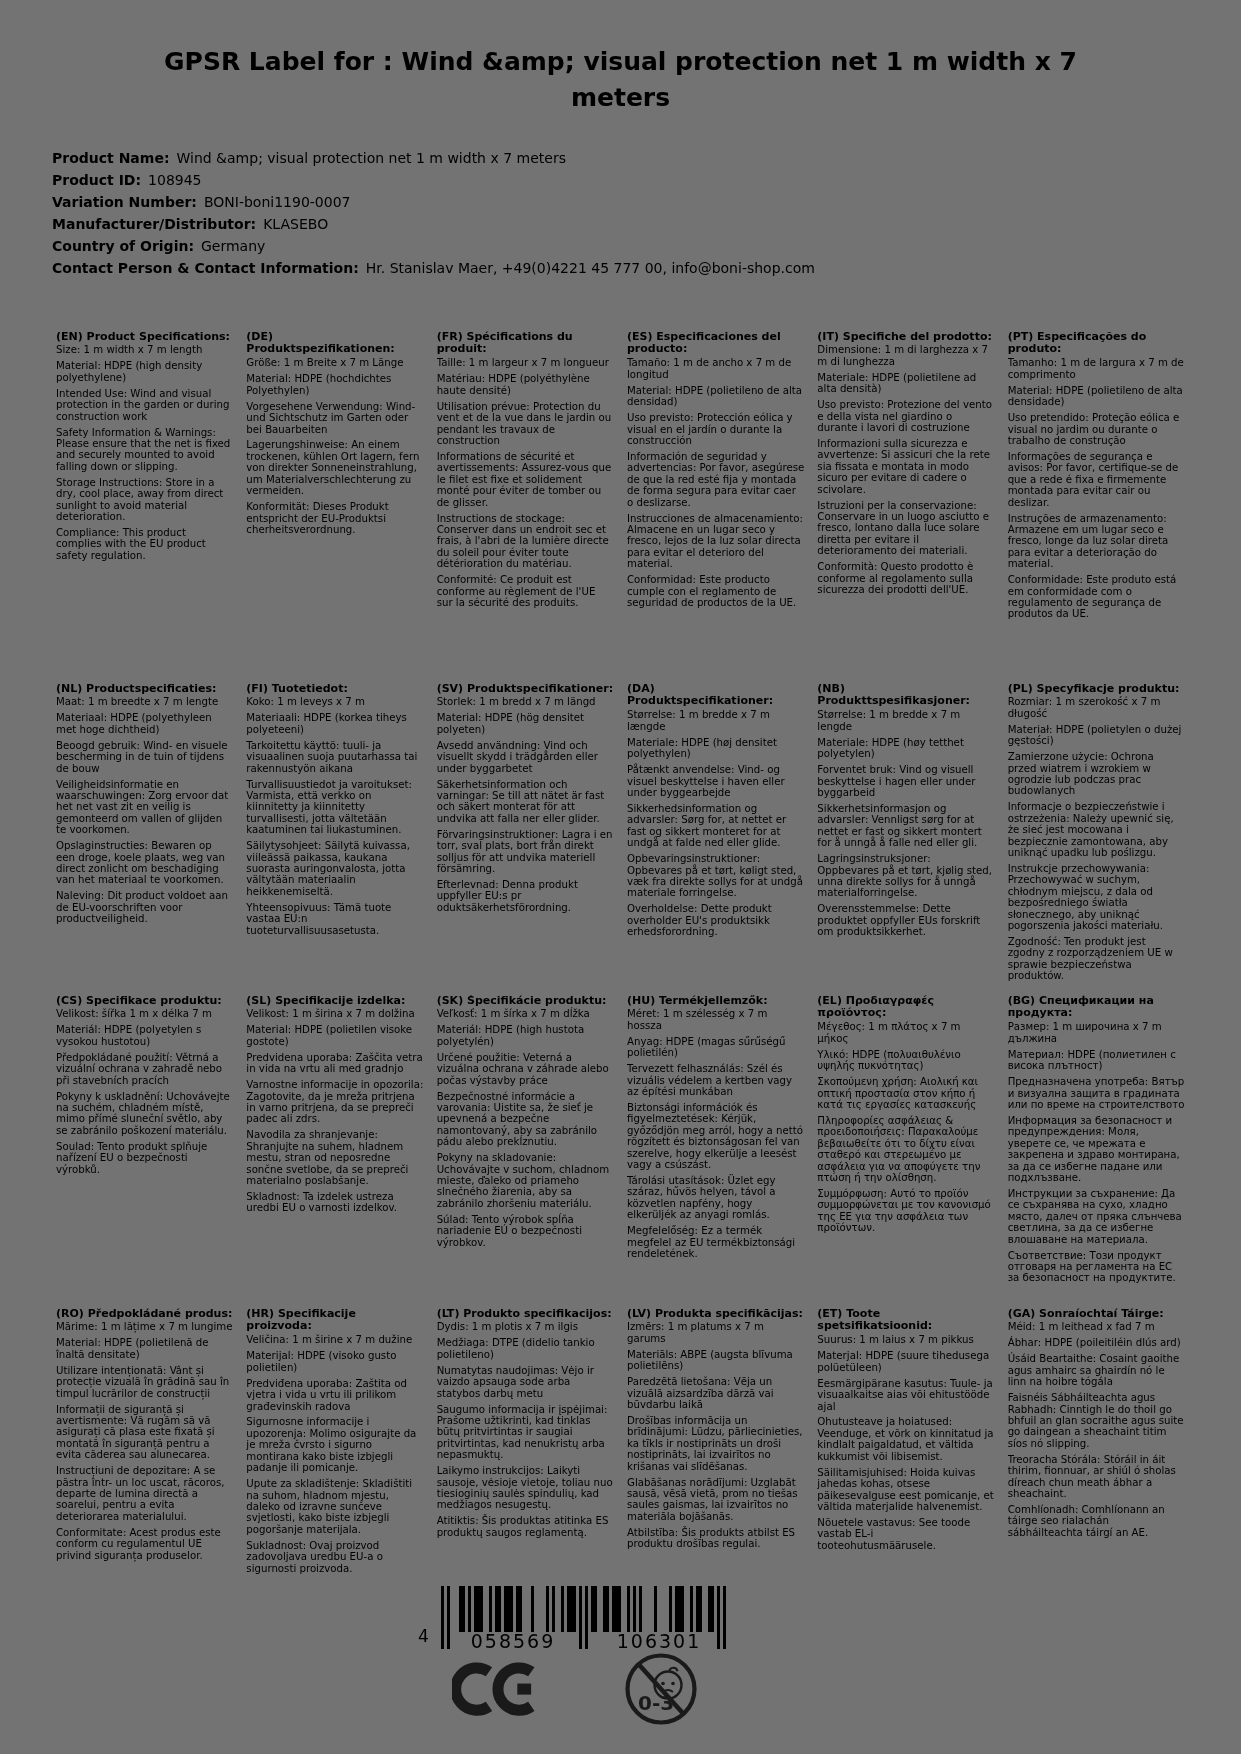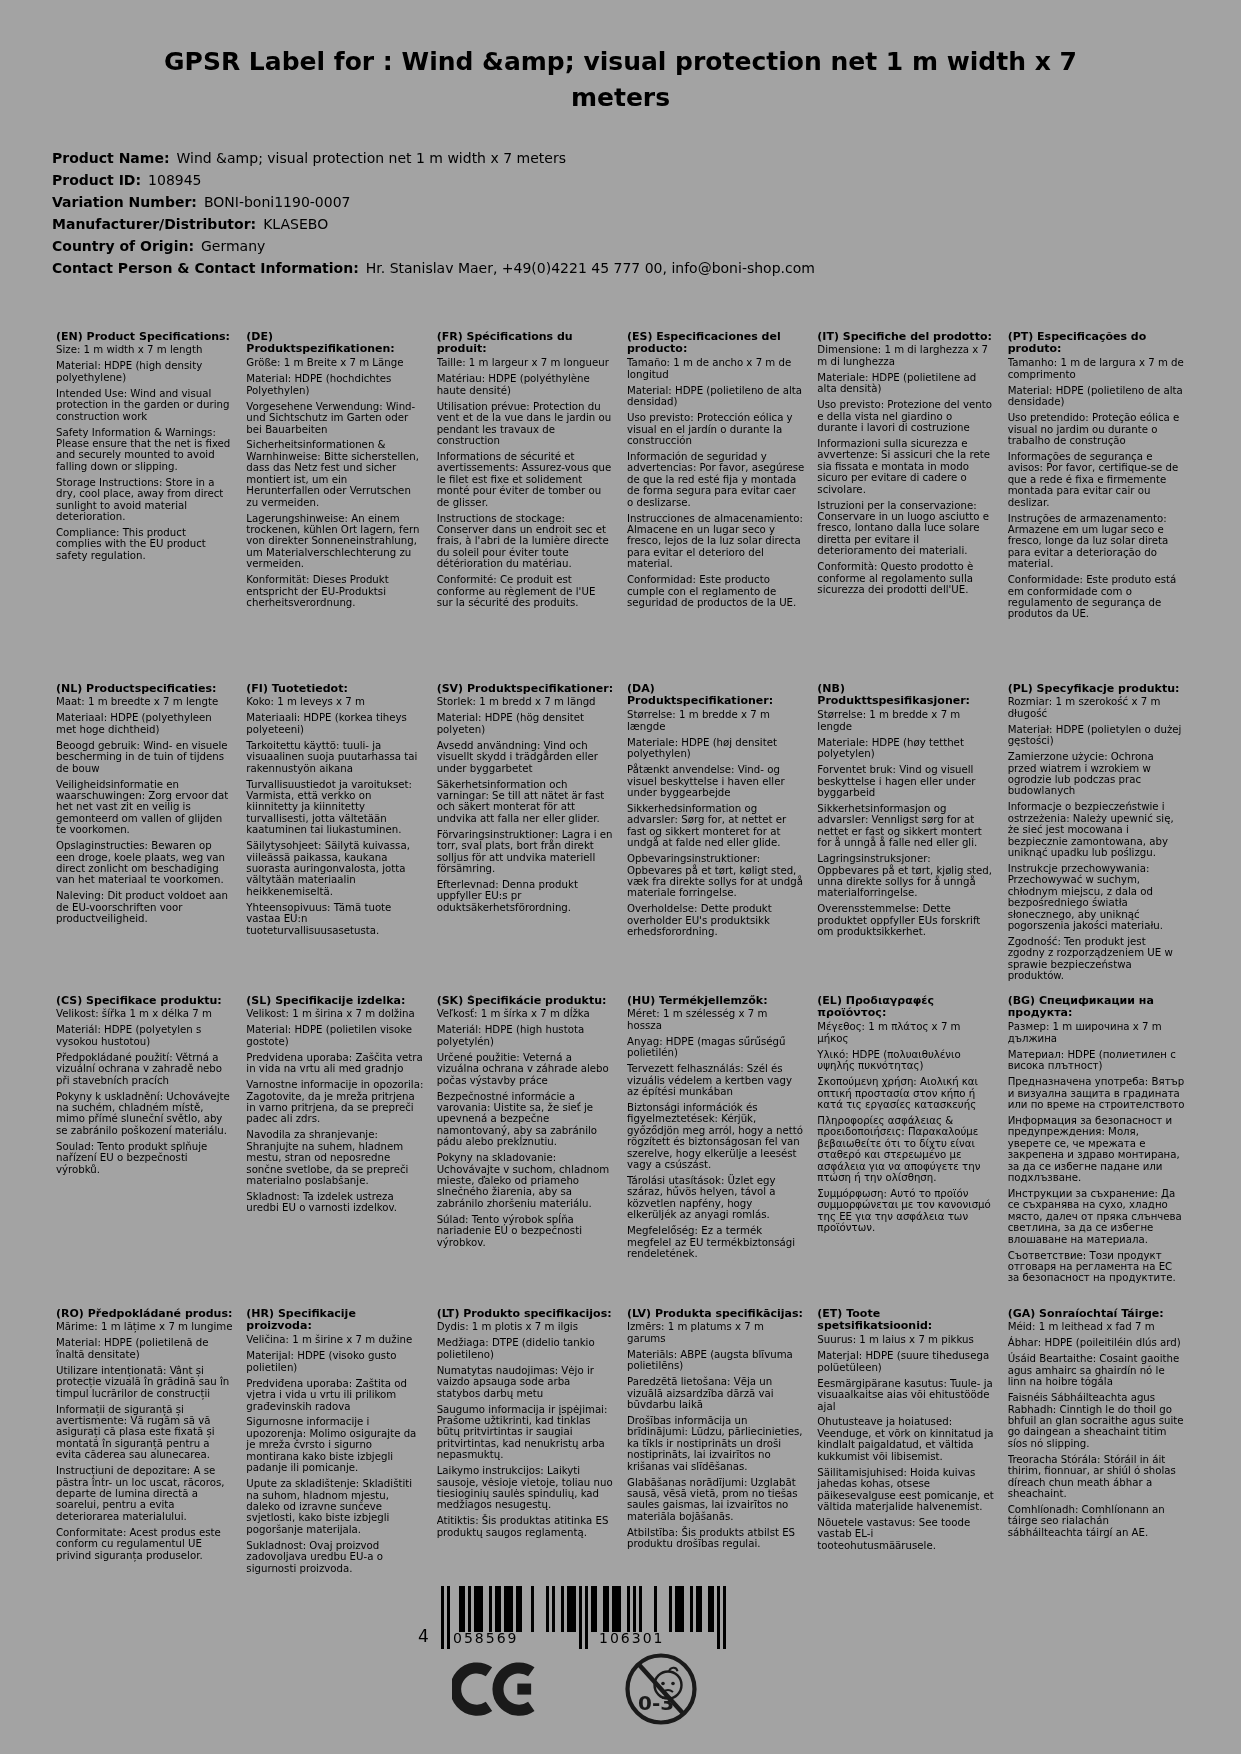--- a/index.html
+++ b/index.html
@@ -1,17 +1,17 @@
 <!DOCTYPE html>
 <html><head>
 <meta charset="utf-8">
 <style>
   html,body{margin:0;padding:0;background:#fff;}
   .page{
-    position:relative;width:1241px;height:1754px;background:#a3a3a3;
+    position:relative;width:1241px;height:1754px;background:#737373;
     font-family:"DejaVu Sans","Liberation Sans",sans-serif;color:#000;
     overflow:hidden;
   }
   .title{
     margin:0 auto;padding-top:44px;width:940px;text-align:center;
     font-size:25px;font-weight:bold;line-height:1.45;
   }
   .info{margin:30px 0 0 52px;font-size:14px;line-height:22px;}
   .info-row{white-space:nowrap;}
   .info-label{font-weight:bold;}
@@ -19,21 +19,21 @@
   .sections-grid{
     display:grid;grid-template-columns:repeat(6,1fr);
     grid-template-rows:352px 312px 313px auto;
     column-gap:13px;margin:52px 56px 0 56px;
   }
   .lang-block{overflow:hidden;}
   .lang-header{font-size:11px;font-weight:bold;line-height:1.18;margin:0 0 1px 0;}
   .lang-par{font-size:10.2px;line-height:1.12;margin:0 0 4.5px 0;}
   .barcode-wrap{position:absolute;left:441px;top:1586px;width:285px;height:64px;}
   .barcode-first-digit{position:absolute;left:-23px;top:40px;font-size:17px;}
-  .barcode-num{position:absolute;top:44px;font-size:14px;letter-spacing:2px;width:120px;}
+  .barcode-num{position:absolute;top:44px;font-size:19px;letter-spacing:2px;text-align:center;width:120px;}
   .barcode-num.left{left:12px;}
   .barcode-num.right{left:158px;}
   .ce-mark{position:absolute;left:452px;top:1660px;}
   .age-warning{position:absolute;left:620px;top:1648px;}
   .age-text{font-size:20px;font-weight:bold;font-family:"DejaVu Sans","Liberation Sans",sans-serif;}
 </style>
 </head>
 <body>
 
 <div class="page">
@@ -69,21 +69,20 @@
         <p class="lang-par">Intended Use: Wind and visual protection in the garden or during construction work</p>
         <p class="lang-par">Safety Information &amp; Warnings: Please ensure that the net is fixed and securely mounted to avoid falling down or slipping.</p>
         <p class="lang-par">Storage Instructions: Store in a dry, cool place, away from direct sunlight to avoid material deterioration.</p>
         <p class="lang-par">Compliance: This product complies with the EU product safety regulation.</p>
       </div>
       <div class="lang-block">
         <div class="lang-header">(DE) Produktspezifikationen:</div>
         <p class="lang-par">Größe: 1 m Breite x 7 m Länge</p>
         <p class="lang-par">Material: HDPE (hochdichtes Polyethylen)</p>
         <p class="lang-par">Vorgesehene Verwendung: Wind- und Sichtschutz im Garten oder bei Bauarbeiten</p>
-        <p class="lang-par">Sicherheitsinformationen &amp; Warnhinweise: Bitte sicherstellen, dass das Netz fest und sicher montiert ist, um ein Herunterfallen oder Verrutschen zu vermeiden.</p>
         <p class="lang-par">Lagerungshinweise: An einem trockenen, kühlen Ort lagern, fern von direkter Sonneneinstrahlung, um Materialverschlechterung zu vermeiden.</p>
         <p class="lang-par">Konformität: Dieses Produkt entspricht der EU-Produktsi cherheitsverordnung.</p>
       </div>
       <div class="lang-block">
         <div class="lang-header">(FR) Spécifications du produit:</div>
         <p class="lang-par">Taille: 1 m largeur x 7 m longueur</p>
         <p class="lang-par">Matériau: HDPE (polyéthylène haute densité)</p>
         <p class="lang-par">Utilisation prévue: Protection du vent et de la vue dans le jardin ou pendant les travaux de construction</p>
         <p class="lang-par">Informations de sécurité et avertissements: Assurez-vous que le filet est fixe et solidement monté pour éviter de tomber ou de glisser.</p>
         <p class="lang-par">Instructions de stockage: Conserver dans un endroit sec et frais, à l'abri de la lumière directe du soleil pour éviter toute détérioration du matériau.</p>

